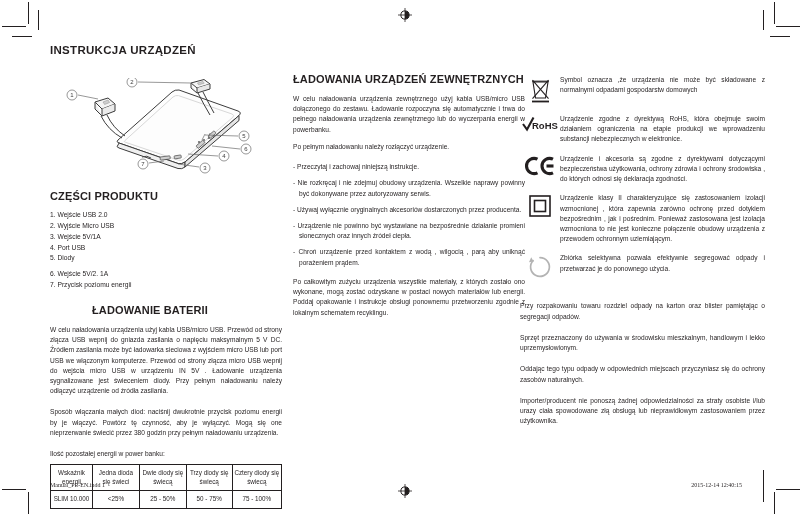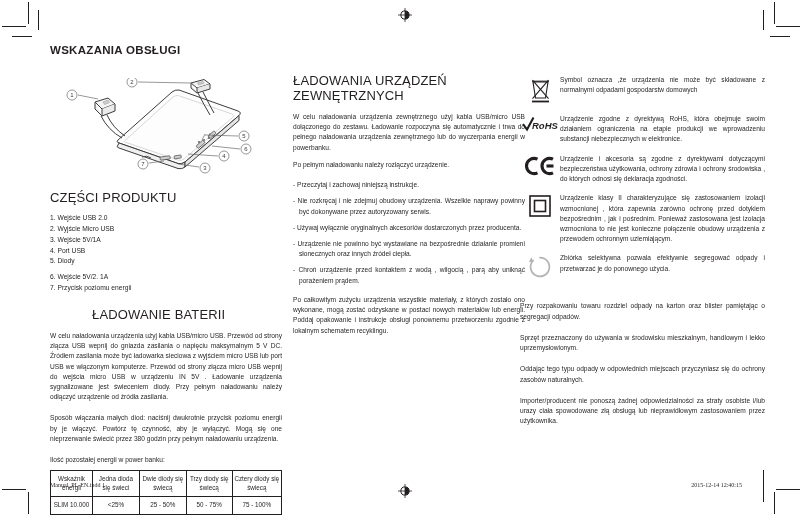--- a/index.html
+++ b/index.html
@@ -22,21 +22,21 @@
   .col{position:absolute;top:0;}
   .col-left{left:50px;width:232px;}
   .col-mid{left:293px;width:232px;}
   .col-right{left:520px;width:245px;}
 
   h1.doc-title{
     font-size:11.5px;font-weight:bold;letter-spacing:.3px;
     margin:0;padding:0;
   }
   h2.sec{
-    font-size:13px;font-weight:normal;letter-spacing:.15px;
+    font-size:11px;font-weight:bold;letter-spacing:.15px;
     margin:0 0 6px 0;
   }
   p.body{
     font-size:6.6px;line-height:1.55;margin:0 0 7px 0;
     text-align:justify;
   }
   p.body.nojust{text-align:left;}
   ul.parts{list-style:none;margin:0;padding:0;}
   ul.parts li{font-size:6.7px;line-height:1.62;}
   ul.bullets{list-style:none;margin:0;padding:0;}
@@ -61,21 +61,20 @@
     line-height:1.35;
   }
   table.energy tr.head td{padding:4px 1px;}
 
   
   .icorow{display:flex;align-items:flex-start;margin-bottom:9px;}
   .icobox{
     width:40px;min-width:40px;display:flex;
     align-items:center;justify-content:center;
     padding-top:2px;
-    font-style:italic;
   }
   .icotext{flex:1;font-size:6.6px;line-height:1.55;text-align:justify;}
   .icorow.mid .icobox{align-items:center;}
 
   
   .footer{position:absolute;left:0;right:0;top:482px;height:20px;}
   .footer .fl{position:absolute;left:50px;top:0;font-size:6px;font-family:"Liberation Serif",serif;}
   .footer .fr{position:absolute;right:60px;top:0;font-size:6px;font-family:"Liberation Serif",serif;}
   .vrule{position:absolute;background:#231f20;width:1px;}
 </style>
@@ -113,21 +112,21 @@
 
   <div class="reg" style="left:398px;top:484px;">
     <svg width="14" height="14" viewBox="0 0 14 14">
       <circle cx="7" cy="7" r="4.1" fill="none" stroke="#231f20" stroke-width="1"></circle>
       <path d="M7 2.9 A4.1 4.1 0 0 1 7 11.1 Z" fill="#231f20"></path>
       <line x1="7" y1="0" x2="7" y2="14" stroke="#231f20" stroke-width=".8"></line>
       <line x1="0" y1="7" x2="14" y2="7" stroke="#231f20" stroke-width=".8"></line>
     </svg>
   </div>
 
-  <h1 class="doc-title" style="position:absolute;left:50px;top:44px;">WSKAZANIA OBSŁUGI</h1>
+  <h1 class="doc-title" style="position:absolute;left:50px;top:44px;">INSTRUKCJA URZĄDZEŃ</h1>
 
   <div class="illus">
     <svg width="230" height="105" viewBox="0 0 230 105">
       <g fill="none" stroke="#3c3c3c" stroke-width="1" stroke-linejoin="round">
 
         <path d="M66 62 L120 14 Q123 11.5 127 12 L186 33 Q190 34.5 187 37.5 L133 84 Q130 86.5 126 85.5 L67 65 Q63.5 63.8 66 62 Z" fill="#fdfdfd"></path>
 
         <path d="M67 65 L126 85.5 Q130 86.5 133 84 L133 89 Q130 91.5 126 90.5 L67 70 Q63.5 68.8 66 67 Z" fill="#f0f0f0"></path>
         <path d="M133 84 L187 37.5 L187 42.5 L133 89 Z" fill="#e6e6e6"></path>
 

